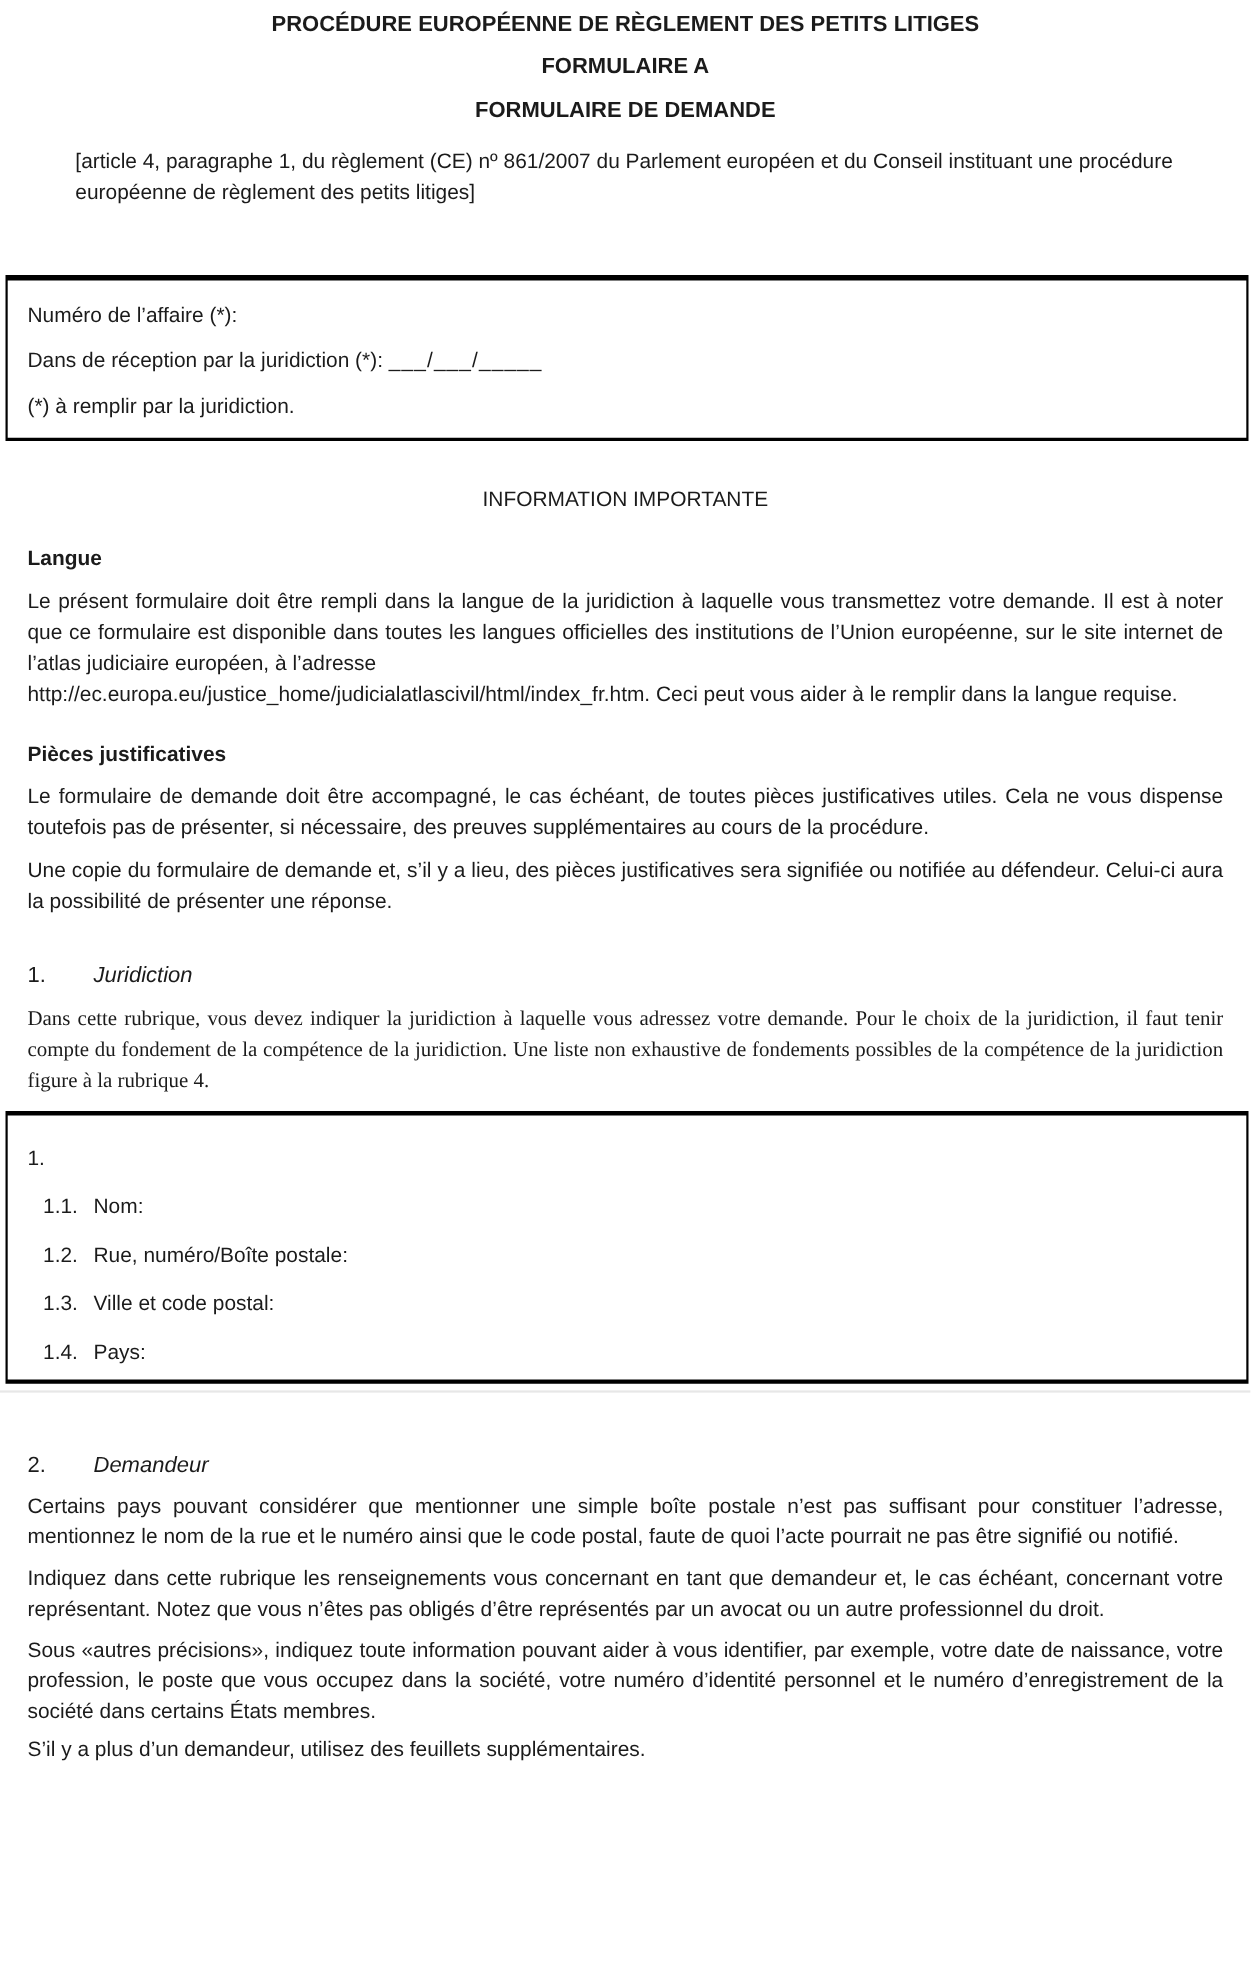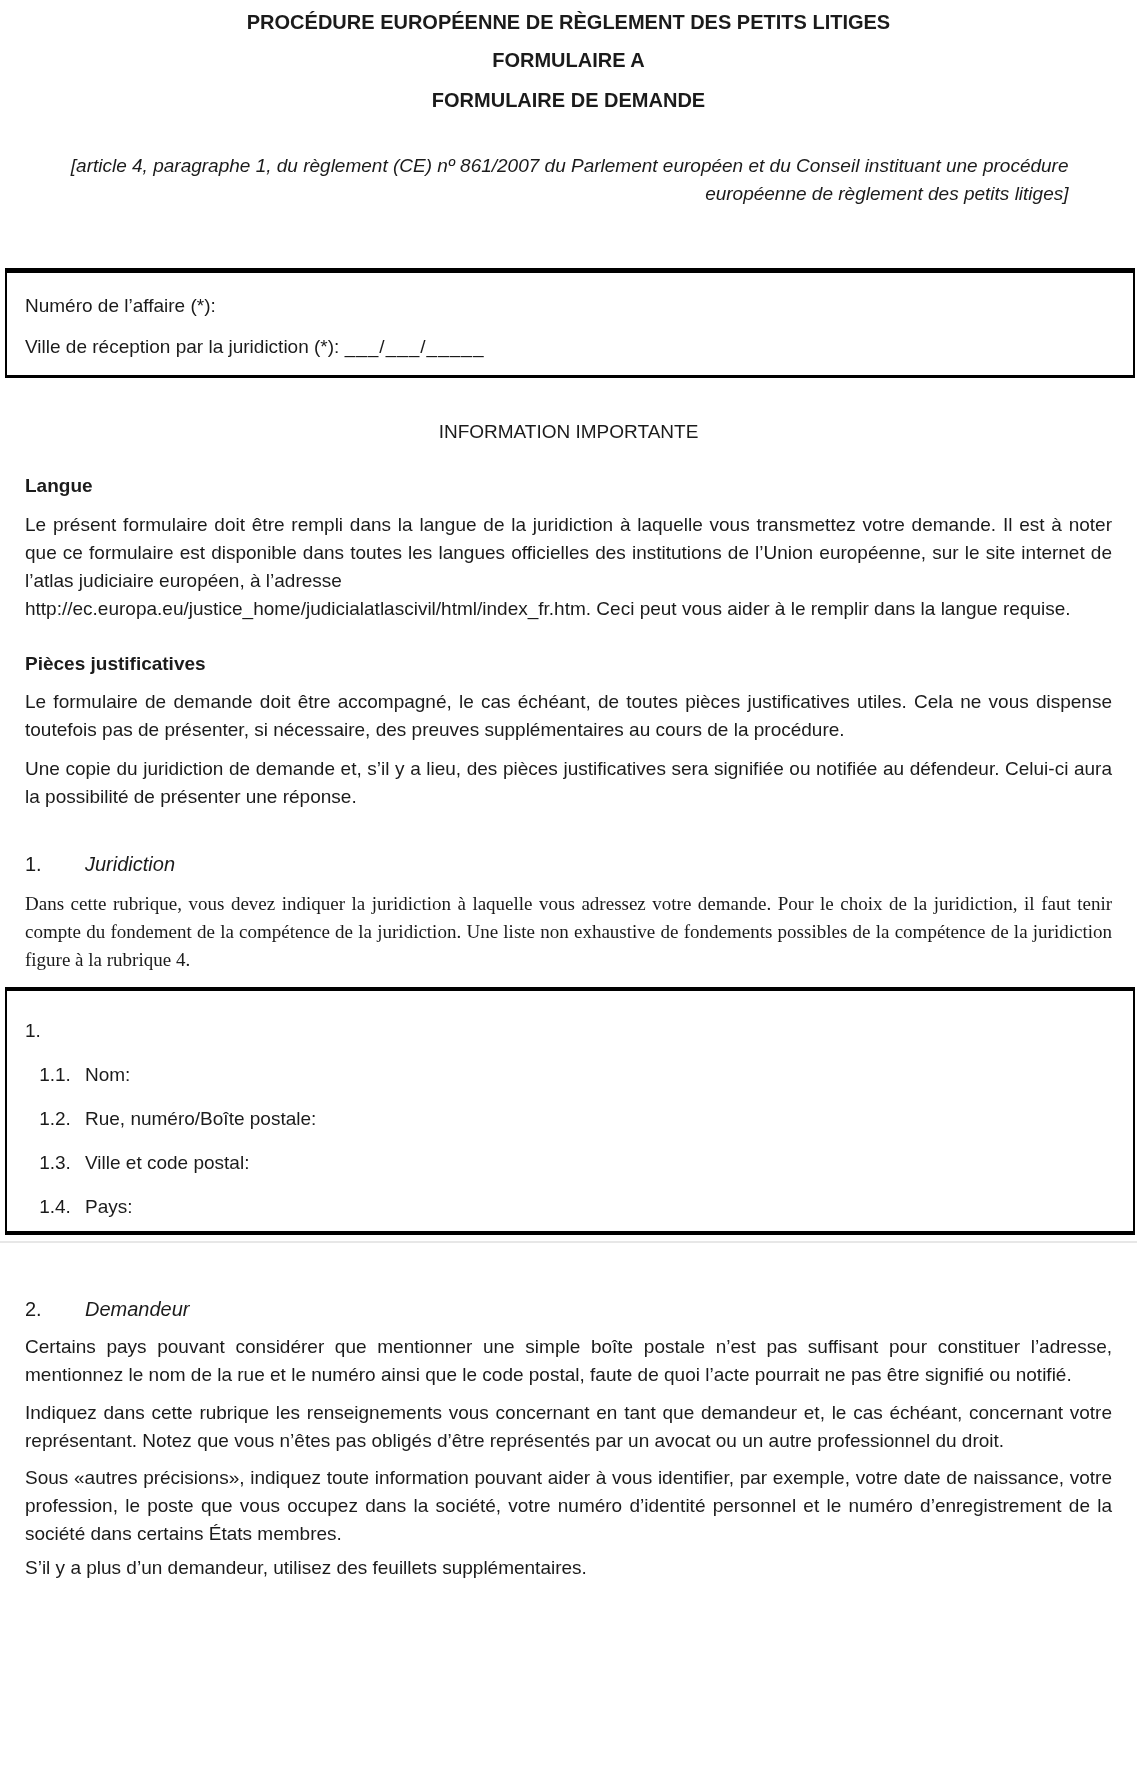--- a/index.html
+++ b/index.html
@@ -22,24 +22,23 @@
   .doc-title {
     text-align: center;
     font-weight: bold;
     font-size: 20px;
     line-height: 29px;
   }
   .doc-title.t2 { margin-top: 9px; }
   .doc-title.t3 { margin-top: 11px; }
 
   .legal-ref {
-    margin: 37px auto 0 auto;
+    margin: 19px auto 0 auto;
     max-width: 1000px;
-    text-align: right;
-    font-style: italic;
+    text-align: left;
   }
 
   
   .frame-box {
     border: 2px solid #000000;
     background: #ffffff;
   }
   .court-box {
     margin: 60px -23px 0 -20px;
     border-top-width: 5px;
@@ -103,35 +102,36 @@
 
   <div class="doc-title t1">PROCÉDURE EUROPÉENNE DE RÈGLEMENT DES PETITS LITIGES</div>
   <div class="doc-title t2">FORMULAIRE A</div>
   <div class="doc-title t3">FORMULAIRE DE DEMANDE</div>
 
   <div class="legal-ref">[article 4, paragraphe 1, du règlement (CE) nº 861/2007 du Parlement européen et du Conseil instituant une procédure européenne de règlement des petits litiges]</div>
 
   <div class="frame-box court-box">
     <div class="box-line">Numéro de l’affaire (*):</div>
     <div class="box-line">
-      <span>Ville de réception par la juridiction (*):</span>
+      <span>Dans de réception par la juridiction (*):</span>
       <span> </span>
       <span class="blank-underscores">___/___/_____</span>
     </div>
+    <div class="box-line">(*) à remplir par la juridiction.</div>
   </div>
 
   <div class="center-head">INFORMATION IMPORTANTE</div>
 
   <div class="bold-head">Langue</div>
   <p class="para lang-p1">Le présent formulaire doit être rempli dans la langue de la juridiction à laquelle vous transmettez votre demande. Il est à noter que ce formulaire est disponible dans toutes les langues officielles des institutions de l’Union européenne, sur le site internet de l’atlas judiciaire européen, à l’adresse</p>
   <p class="para lang-p2">http://ec.europa.eu/justice_home/judicialatlascivil/html/index_fr.htm. Ceci peut vous aider à le remplir dans la langue requise.</p>
 
   <div class="bold-head pieces-head">Pièces justificatives</div>
   <p class="para pieces-p1">Le formulaire de demande doit être accompagné, le cas échéant, de toutes pièces justificatives utiles. Cela ne vous dispense toutefois pas de présenter, si nécessaire, des preuves supplémentaires au cours de la procédure.</p>
-  <p class="para pieces-p2">Une copie du juridiction de demande et, s’il y a lieu, des pièces justificatives sera signifiée ou notifiée au défendeur. Celui-ci aura la possibilité de présenter une réponse.</p>
+  <p class="para pieces-p2">Une copie du formulaire de demande et, s’il y a lieu, des pièces justificatives sera signifiée ou notifiée au défendeur. Celui-ci aura la possibilité de présenter une réponse.</p>
 
   <div class="sec-head sec1-head">
     <span class="num-col">1.</span>
     <span class="sec-title">Juridiction</span>
   </div>
   <p class="para sec1-para">Dans cette rubrique, vous devez indiquer la juridiction à laquelle vous adressez votre demande. Pour le choix de la juridiction, il faut tenir compte du fondement de la compétence de la juridiction. Une liste non exhaustive de fondements possibles de la compétence de la juridiction figure à la rubrique 4.</p>
 
   <div class="frame-box jurisdiction-box">
     <div class="field-row">
       <span class="num-col">1.</span>

